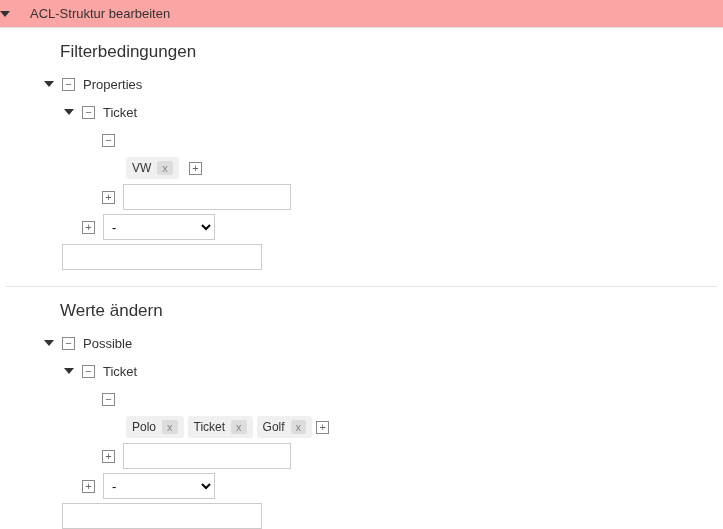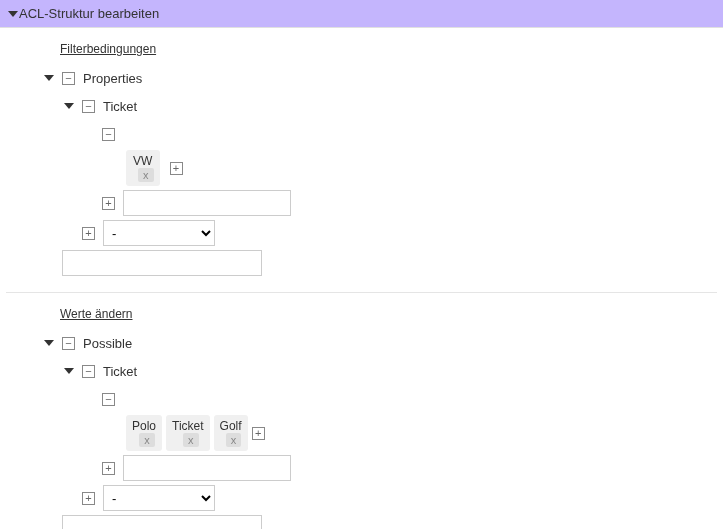--- a/index.html
+++ b/index.html
@@ -1,25 +1,25 @@
 <!DOCTYPE html>
 <html><head>
 <meta charset="utf-8">
 <style>
 * { box-sizing: border-box; margin: 0; padding: 0; }
 body { font-family: -apple-system, BlinkMacSystemFont, "Segoe UI", Arial, sans-serif; font-size: 13px; color: #333; background: #fff; width: 723px; }
-.header-bar { background: #c4b5fd; padding: 6px 8px; display: flex; align-items: center; gap: 1px; border-bottom: 1px solid #e0e0e0; }
+.header-bar { background: #fca5a5; padding: 6px 0; display: flex; align-items: center; gap: 20px; border-bottom: 1px solid #e0e0e0; }
 .header-bar .title { font-size: 13px; color: #333; }
 .section { padding: 10px 0 0 0; }
-.heading { padding: 4px 15px 8px 60px; font-size: 12px; color: #333; text-decoration: underline; }
+.heading { padding: 4px 15px 8px 60px; font-size: 17px; color: #333; }
 .row { display: flex; align-items: center; min-height: 28px; padding: 2px 0; }
 .caret { width: 0; height: 0; border-left: 5px solid transparent; border-right: 5px solid transparent; border-top: 6px solid #333; display: inline-block; }
 .icon-box { width: 13px; height: 13px; border: 1px solid #888; display: inline-flex; align-items: center; justify-content: center; font-size: 11px; line-height: 1; color: #666; background: #fff; flex-shrink: 0; }
 .bold { font-weight: 400; }
-.tag { display: inline-flex; align-items: center; background: #f0f0f0; border-radius: 3px; padding: 4px 6px; font-size: 12px; margin-right: 4px; flex-direction: column; }
+.tag { display: inline-flex; align-items: center; background: #f0f0f0; border-radius: 3px; padding: 4px 6px; font-size: 12px; margin-right: 4px; }
 .tag .x { background: #ddd; color: #888; padding: 1px 5px; border-radius: 2px; margin-left: 6px; font-size: 11px; }
 input.text { border: 1px solid #ccc; padding: 4px 6px; font-size: 13px; height: 26px; width: 168px; }
 input.wide { width: 200px; }
 select.sel { border: 1px solid #ccc; padding: 3px 4px; font-size: 13px; height: 26px; width: 112px; background: #fff; }
 hr.div { border: none; border-top: 1px solid #e5e5e5; margin: 14px 6px 0 6px; }
 </style>
 </head>
 <body>
 
 <div class="header-bar">

